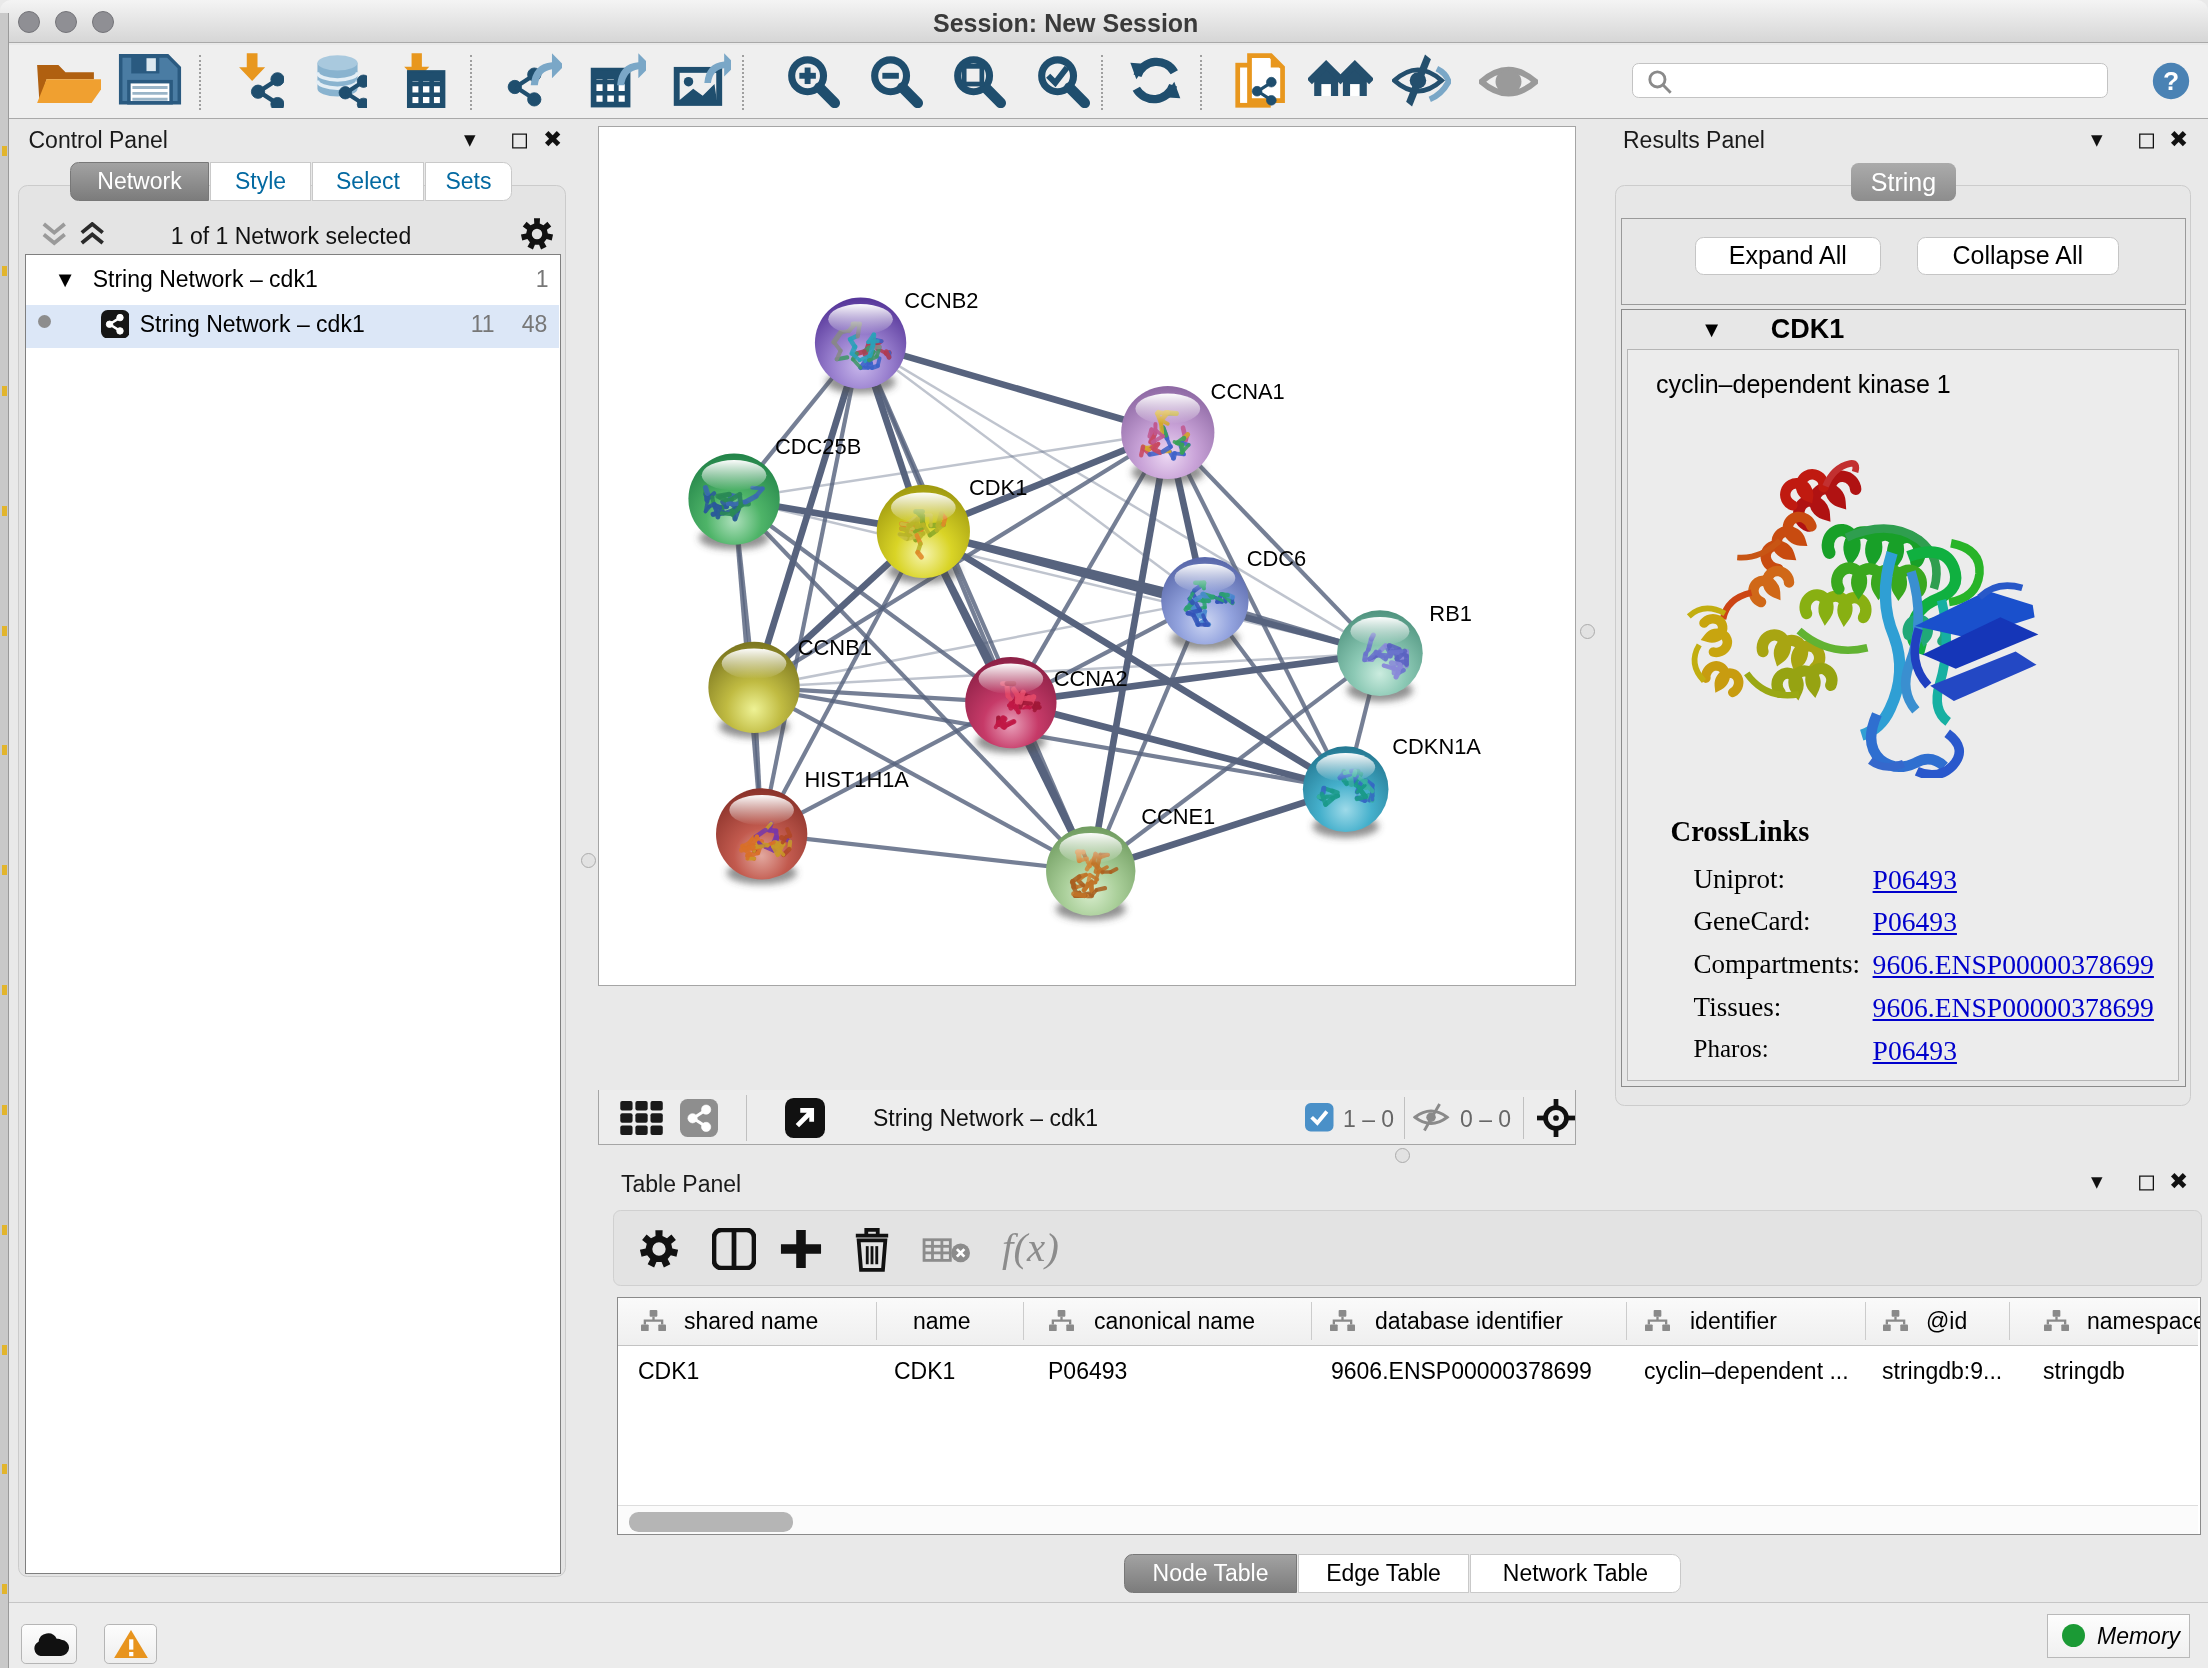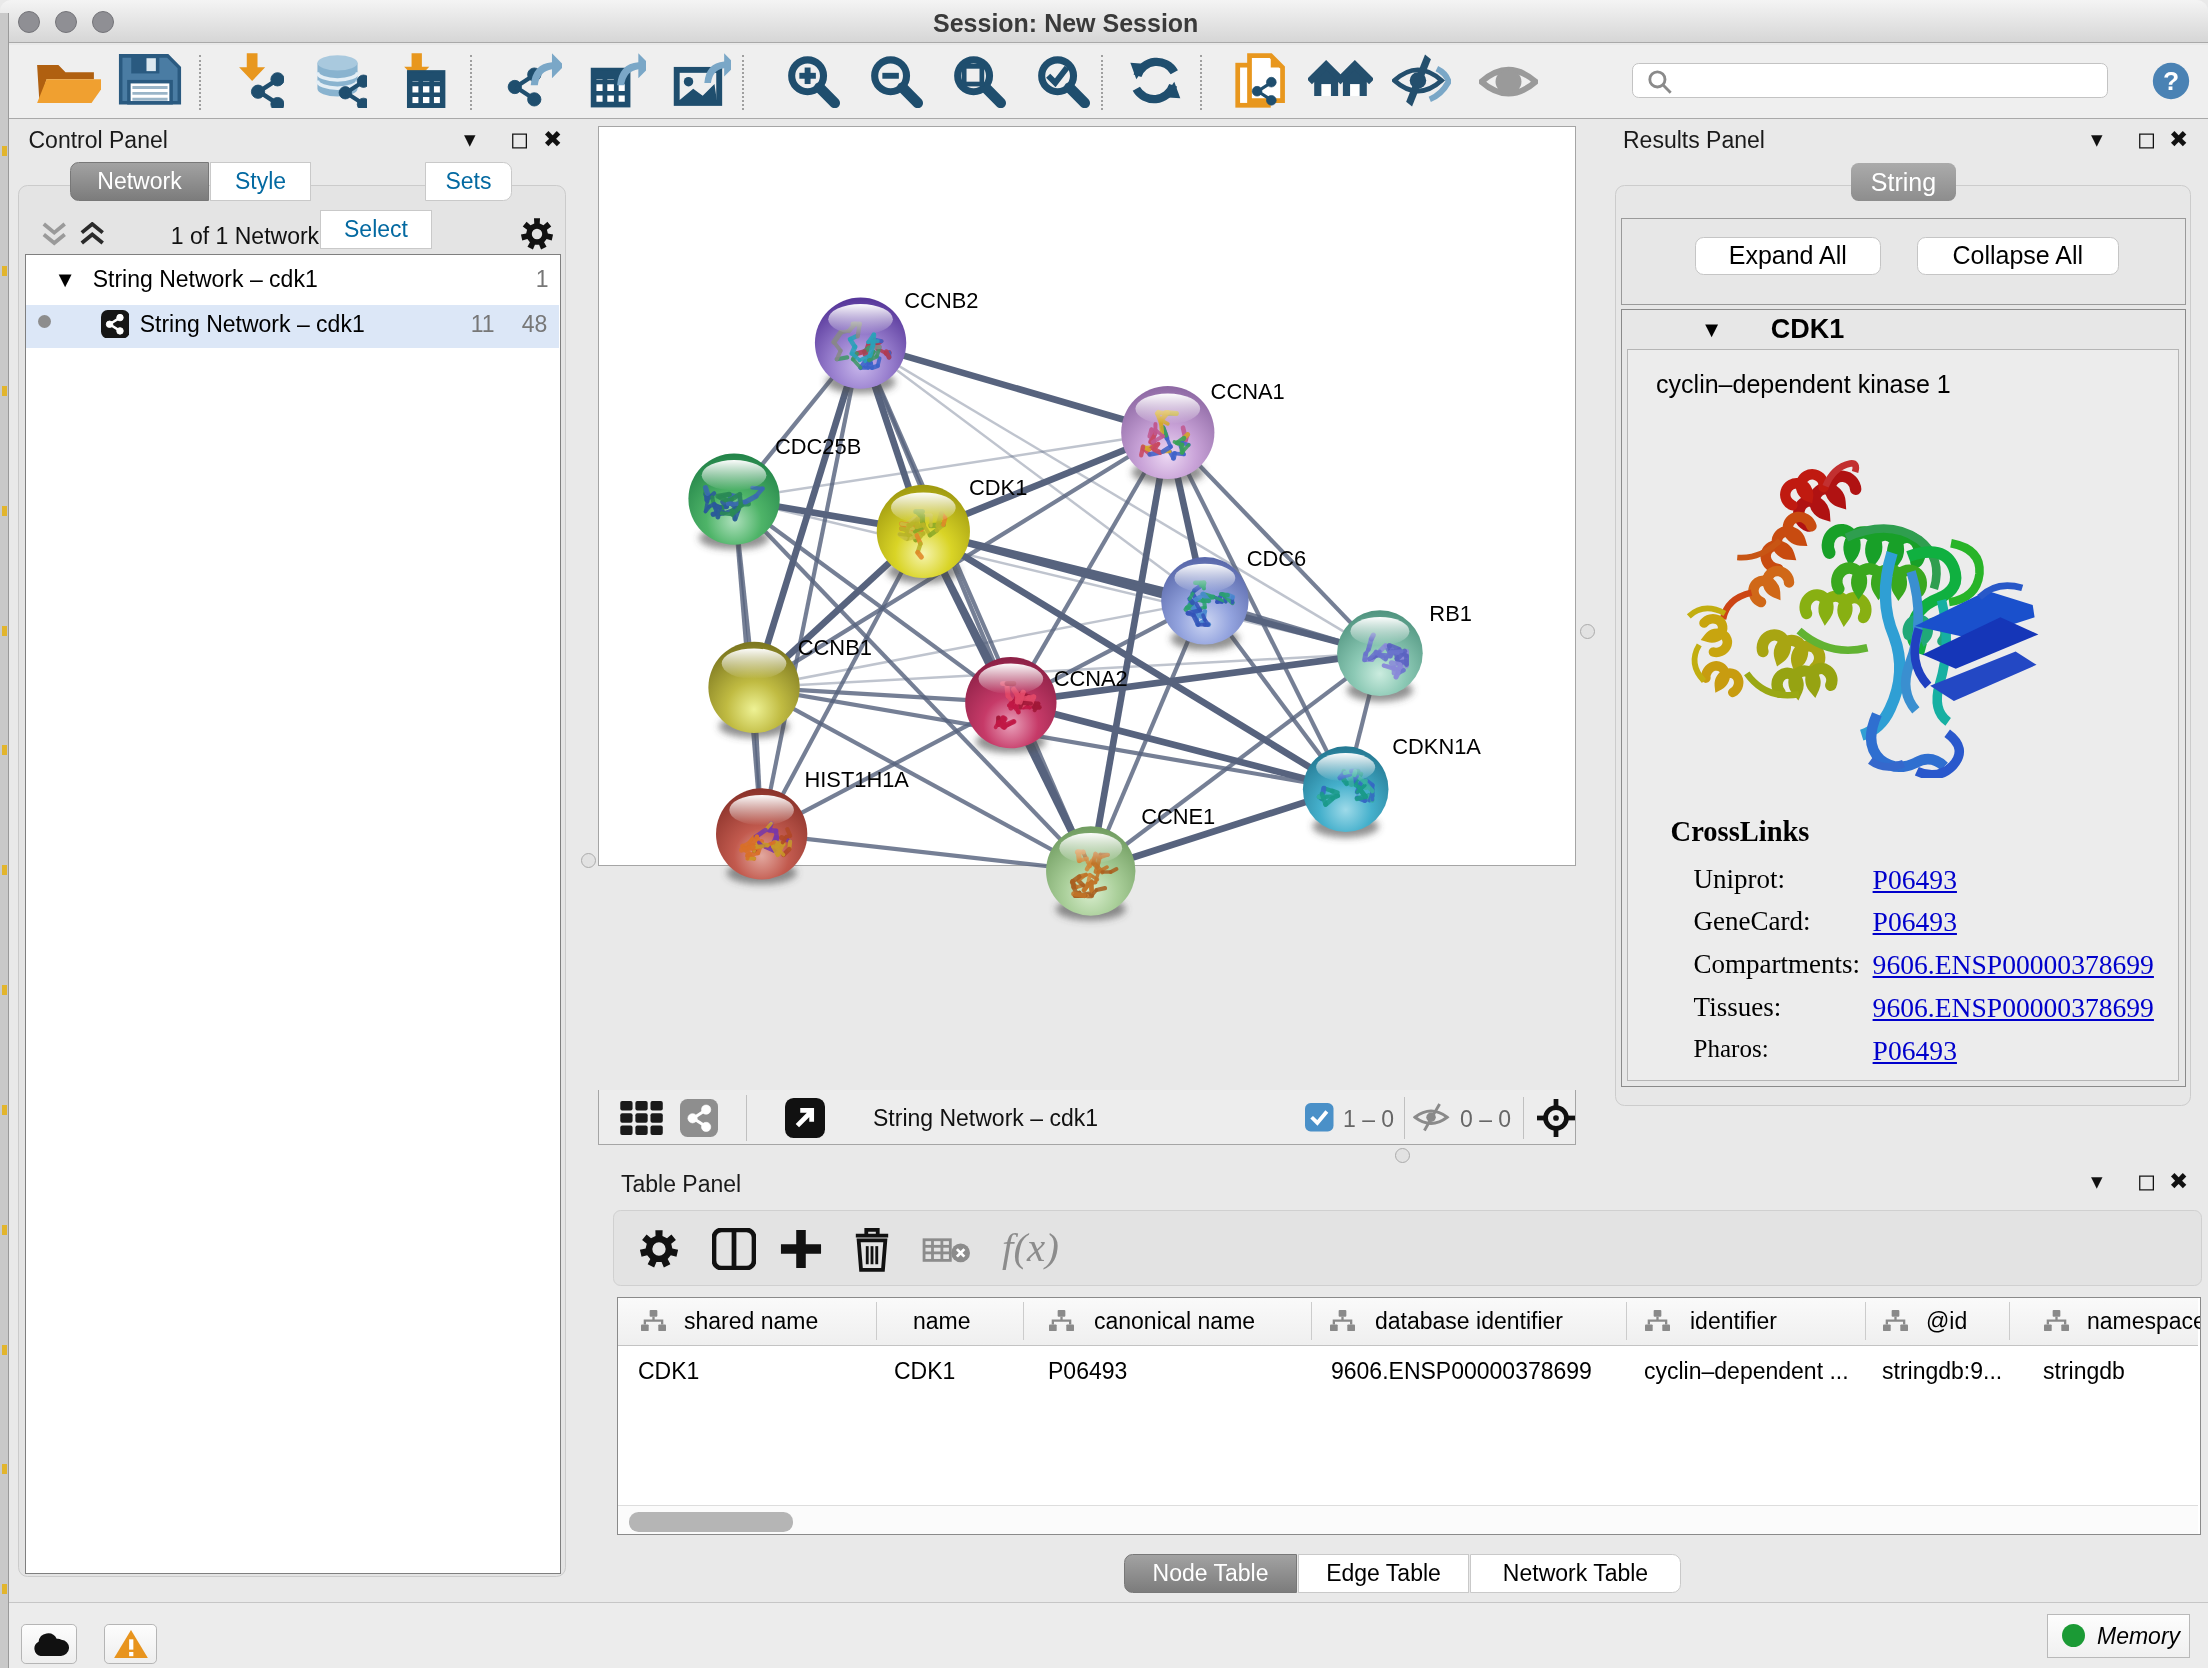--- a/index.html
+++ b/index.html
@@ -25,21 +25,21 @@
 .hdrbtns { font-size:23px; color:#111; }
 .tab { top:162px; height:39px; background:#ffffff; border:1px solid #c9c9c9;
   font-size:23px; color:#0369a1; text-align:center; line-height:37px; z-index:6; }
 .tabsel { background:linear-gradient(#a2a2a2,#7c7c7c); color:#ffffff; border:1px solid #787878; }
 #cp-panel { left:18px; top:185px; width:548px; height:1392px; background:#e4e4e4;
   border:1.9px solid #cbcbcb; border-radius:9.5px; }
 #cp-bar { left:0px; top:0px; width:544px; height:67px; }
 #cp-tree { left:5.7px; top:68px; width:536px; height:1320px; background:#ffffff; border:1.9px solid #7f7f7f; }
 .trow { left:0; width:533px; height:50px; font-size:23px; }
 
-#canvas { left:598px; top:126px; width:978px; height:740px; background:#ffffff;
+#canvas { left:598px; top:126px; width:978px; height:860px; background:#ffffff;
   border:1.9px solid #a5a5a5; }
 #cv-toolbar { left:598px; top:1090px; width:978px; height:55px; background:#ededed;
   border:1.9px solid #a5a5a5; border-top:none; }
 .knob { width:15px; height:15px; border-radius:50%; background:#e2e2e2; border:1.9px solid #ababab; z-index:7; }
 
 #rp-title { left:1623px; top:127px; font-size:23px; color:#1a1a1a; }
 #rp-strtab { left:1851px; top:163px; width:105px; height:38px;
   background:linear-gradient(#ababab,#8d8d8d); border-radius:7.6px; color:#fff;
   font-size:25px; text-align:center; line-height:38px; z-index:6; }
 #rp-panel { left:1615px; top:185px; width:576px; height:921px; background:#e7e7e7;
@@ -271,21 +271,21 @@
       <text x="23" y="34" font-size="32" font-weight="bold" fill="#ffffff" text-anchor="middle" font-family="Liberation Sans, sans-serif">?</text>
       </svg>
   </div>
 
   <div id="cp-title" class="abs">Control Panel</div>
   <div class="abs hdrbtns" style="left:464px; top:126px;">▾</div>
   <div class="abs hdrbtns" style="left:510px; top:126px;">◻</div>
   <div class="abs hdrbtns" style="left:543px; top:126px;">✖</div>
   <div class="tab tabsel abs" style="left:70px; width:139px; border-radius:8.6px 0 0 8.6px;">Network</div>
   <div class="tab abs" style="left:210px; width:101px;">Style</div>
-  <div class="tab abs" style="left:320px; width:112px;margin-top:48px;">Select</div>
+  <div class="tab abs" style="left:312px; width:112px;">Select</div>
   <div class="tab abs" style="left:425px; width:87px; border-radius:0 8.6px 8.6px 0;">Sets</div>
   <div id="cp-panel" class="abs">
     <div id="cp-bar" class="abs">
       <svg class="abs" style="left:21px; top:36px;" width="28.5" height="25" viewBox="0 0 30 26">
         <g fill="none" stroke="#9a9a9a" stroke-width="4">
             <path d="M4 2 L15 11 L26 2"></path>
             <path d="M4 13 L15 22 L26 13"></path>
           </g>
         </svg>
       <svg class="abs" style="left:59px; top:36px;" width="28.5" height="25" viewBox="0 0 30 26">

